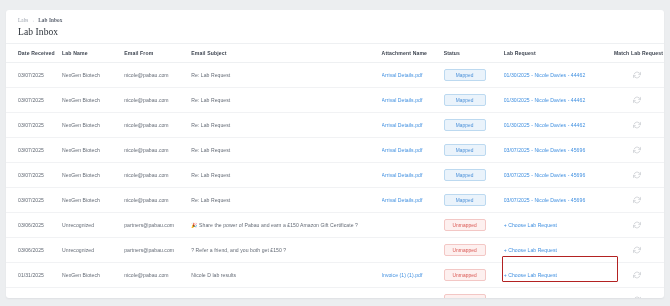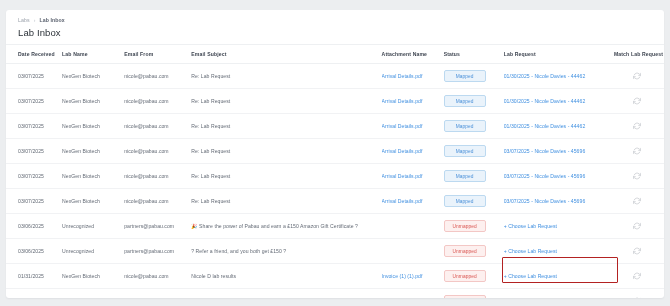--- a/index.html
+++ b/index.html
@@ -21,20 +21,21 @@
     background: #ffffff;
     border-radius: 3px;
     box-shadow: 0 1px 2px rgba(16,24,40,0.06);
     display: flex;
     flex-direction: column;
     overflow: hidden;
   }
   .header {
     padding: 7px 12px 6px 12px;
     flex: 0 0 auto;
+    font-family: Liberation Serif, serif;
   }
   .breadcrumb {
     display: flex;
     align-items: center;
     gap: 4px;
     font-size: 5.2px;
     color: #9aa1ab;
     letter-spacing: .1px;
     margin-bottom: 4px;
   }

